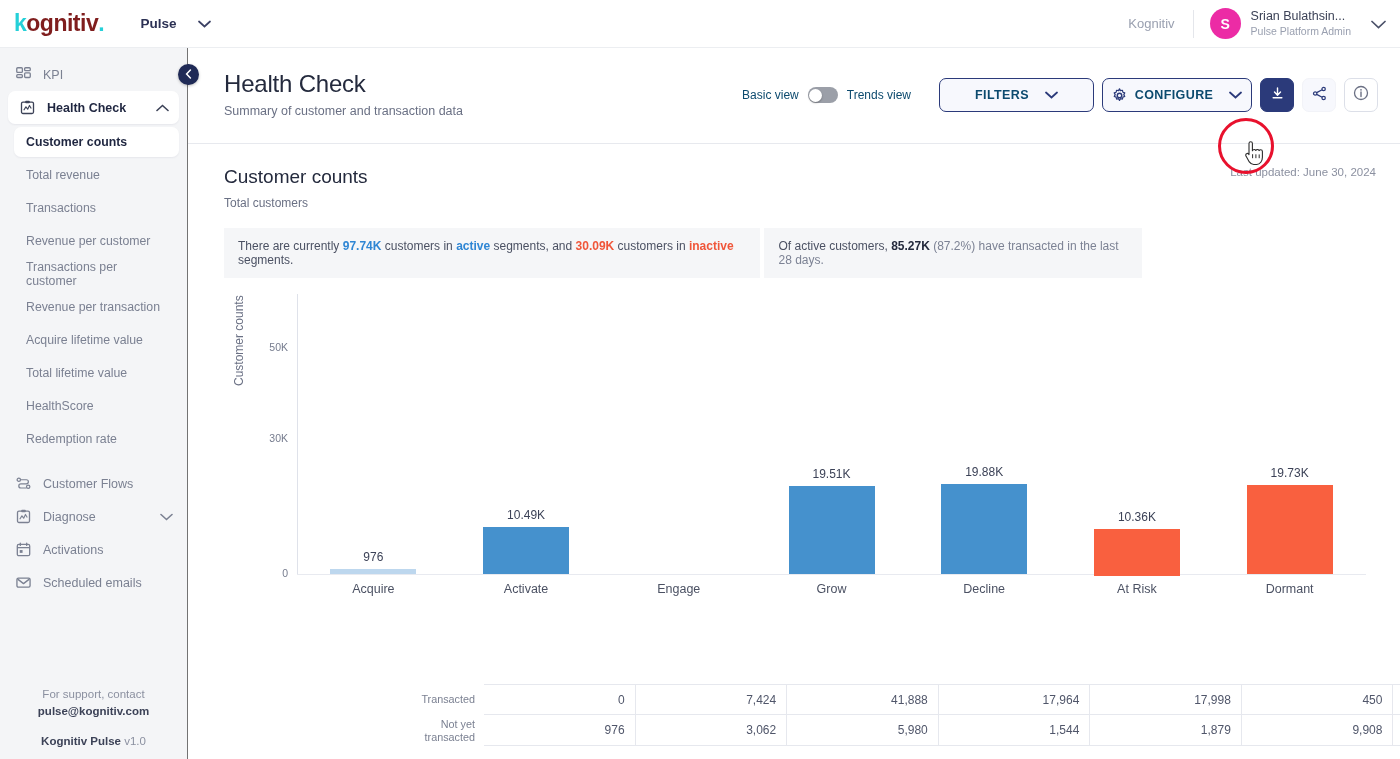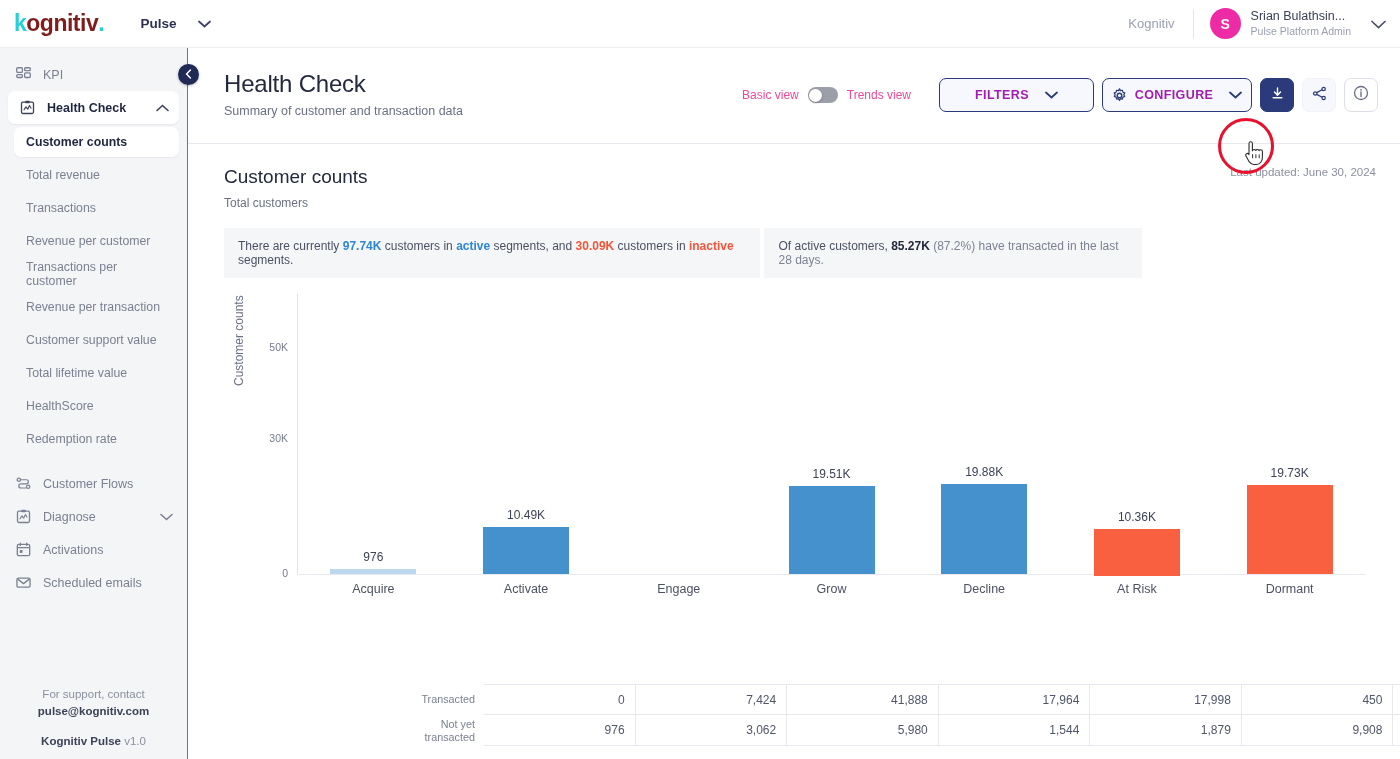--- a/index.html
+++ b/index.html
@@ -88,32 +88,32 @@
     position:relative; height:96px; border-bottom:1px solid #e7e9ee;
     padding:22px 0 0 36px;
   }
   .page-title { font-size:24px; color:#242a3d; font-weight:400; letter-spacing:-0.2px; }
   .page-sub { font-size:12.5px; color:#6a7084; margin-top:6px; }
 
   .header-tools {
     position:absolute; right:22px; top:30px; display:flex; align-items:center;
   }
   .toggle-wrap { display:flex; align-items:center; margin-right:20px; }
-  .toggle-label { font-size:12px; color:#ec4899; }
+  .toggle-label { font-size:12px; color:#0c4a6e; }
   .toggle {
     width:30px; height:16px; border-radius:9px; background:#9b9fa8;
     margin:0 9px; position:relative; cursor:pointer;
   }
   .toggle .knob {
     position:absolute; left:1.5px; top:1.5px; width:13px; height:13px;
     border-radius:50%; background:#fff; box-shadow:0 1px 2px rgba(0,0,0,.3);
   }
   .btn-outline {
     height:34px; border:1.5px solid #2b3a7a; border-radius:7px;
-    background:#f7f8fd; color:#a21caf; font-size:12.5px; font-weight:700;
+    background:#f7f8fd; color:#0c4a6e; font-size:12.5px; font-weight:700;
     letter-spacing:.4px; display:flex; align-items:center; justify-content:center;
     padding:0 20px; cursor:pointer; margin-left:8px;
   }
   .btn-outline .gear { margin-right:8px; display:flex; }
   .btn-outline .cv { margin-left:16px; font-size:11px; }
   .icon-btn {
     width:34px; height:34px; border-radius:7px; margin-left:8px;
     display:flex; align-items:center; justify-content:center; cursor:pointer;
     border:1.5px solid #f2f3f8; background:#f7f8fd; color:#2b3a7a;
   }
@@ -260,21 +260,21 @@
     <div class="sub-item">
         <span>Revenue per customer</span>
       </div>
     <div class="sub-item">
         <span>Transactions per customer</span>
       </div>
     <div class="sub-item">
         <span>Revenue per transaction</span>
       </div>
     <div class="sub-item">
-        <span>Customer support value</span>
+        <span>Acquire lifetime value</span>
       </div>
     <div class="sub-item">
         <span>Total lifetime value</span>
       </div>
     <div class="sub-item">
         <span>HealthScore</span>
       </div>
     <div class="sub-item">
         <span>Redemption rate</span>
       </div>

